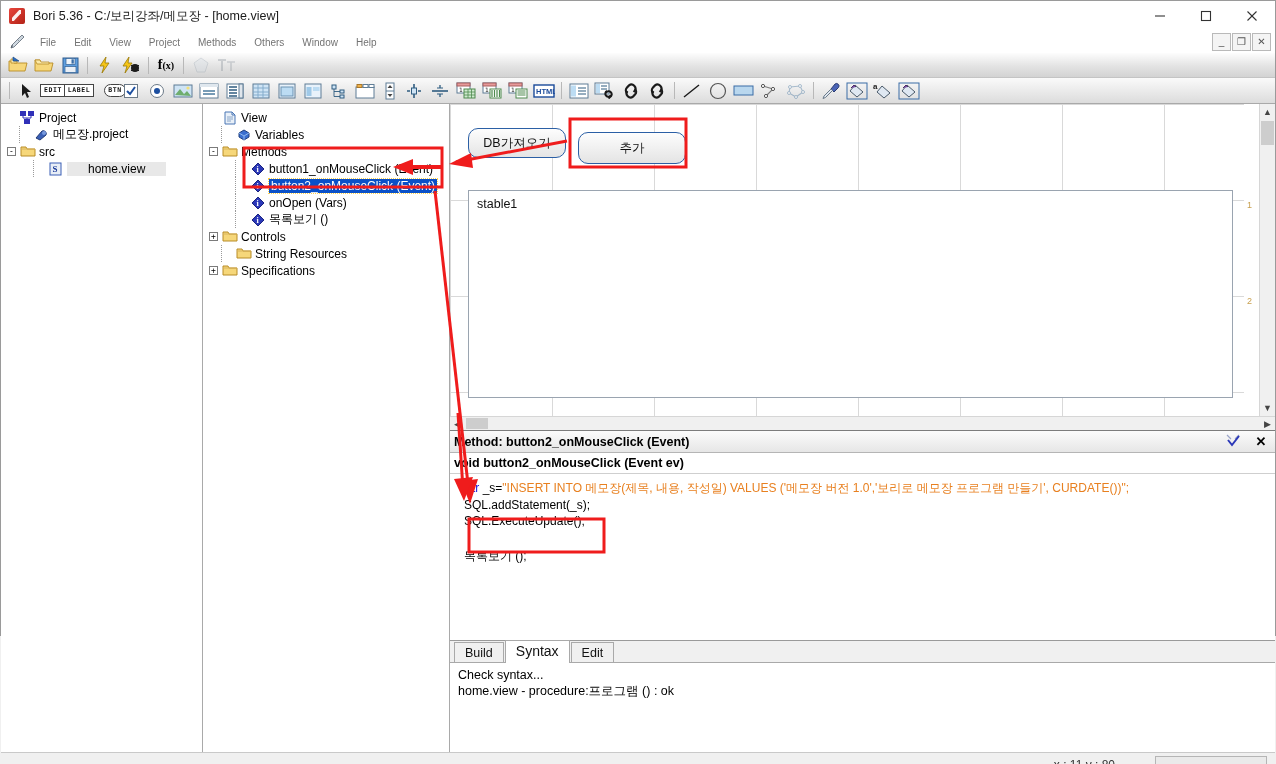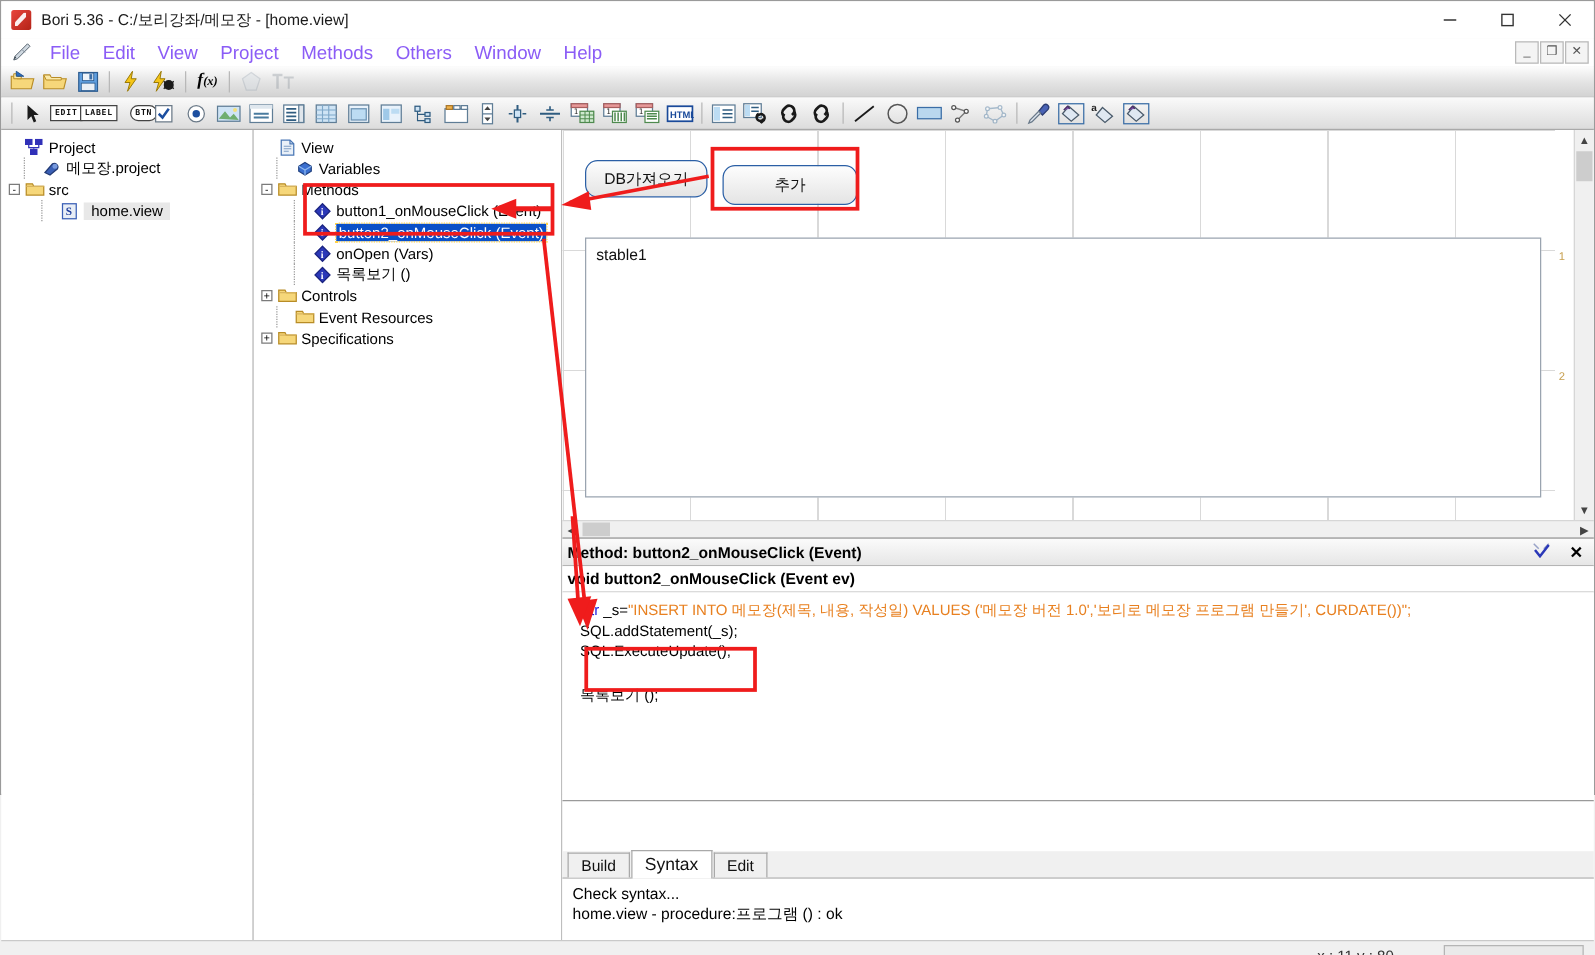--- a/index.html
+++ b/index.html
@@ -71,22 +71,22 @@
     align-items: center;
     position: relative;
   }
   .menu-icon {
     width: 16px; height: 16px;
     margin-left: 8px; margin-right: 6px;
     flex: none;
   }
   .menu-item {
     padding: 2px 9px;
-    font-size: 15px;
-    color: #8b5cf6;
+    font-size: 10px;
+    color: #737373;
     white-space: nowrap;
   }
   .mdi-buttons {
     position: absolute;
     right: 4px; top: 2px;
     display: flex;
     gap: 1px;
   }
   .mdi-btn {
     width: 19px; height: 18px;
@@ -168,21 +168,21 @@
     background: #fff;
     position: absolute;
     left: 2px; top: 4px;
     font-size: 8px;
     line-height: 7px;
     text-align: center;
     color: #000;
     font-family: "DejaVu Sans Mono", monospace;
   }
   .ico { width: 17px; height: 15px; flex: none; margin-right: 3px; display:flex; align-items:center; justify-content:center;}
-  .sel-soft { background: #e8e8e8; padding: 0 6px; }
+  .sel-soft { background: #e8e8e8; padding: 0 21px; }
 
   
   .meth-panel {
     width: 247px;
     background: #fff;
     border-right: 1px solid #a9a9a9;
     position: relative;
     overflow: hidden;
   }
   .hl-row {
@@ -321,21 +321,20 @@
     display: flex;
     flex-direction: column;
   }
   .tabs {
     height: 22px;
     display: flex;
     align-items: flex-end;
     background: #f0f0f0;
     border-bottom: 1px solid #a9a9a9;
     padding-left: 4px;
-    margin-top: 40px;
   }
   .tab {
     border: 1px solid #a9a9a9;
     border-bottom: none;
     background: #f0f0f0;
     padding: 2px 10px 2px 10px;
     margin-right: 1px;
     font-size: 12.5px;
     color: #111;
     height: 20px;
@@ -480,21 +479,21 @@
     </div>
     <div class="tbtn">
       <svg width="20" height="18" viewBox="0 0 20 18">
         <path d="M8 1 L2 10 L6 10 L4 17 L11 7 L7 7 Z" fill="#f5c518" stroke="#9a7a05" stroke-width=".8"></path>
         <ellipse cx="14" cy="12" rx="4" ry="4" fill="#1c1c1c"></ellipse>
         <path d="M10 9 L12 11 M18 9 L16 11 M10 15 L12 13 M18 15 L16 13" stroke="#1c1c1c" stroke-width="1"></path>
       </svg>
     </div>
     <div class="tsep"></div>
     <div class="tbtn">
-      <span style="font-family:'Liberation Serif',serif;font-style:italic;font-weight:bold;font-size:14px;text-align:center;">f<span style="font-size:10px;">(x)</span></span>
+      <span style="font-family:'Liberation Serif',serif;font-weight:bold;font-size:14px;text-align:center;">f<span style="font-size:10px;">(x)</span></span>
     </div>
     <div class="tsep"></div>
     <div class="tbtn">
       <svg width="18" height="18" viewBox="0 0 18 18" opacity=".35">
           <path d="M9 2 L16 7 L13 16 L5 16 L2 7 Z" fill="#d6dde4" stroke="#9aa6b2"></path>
         </svg>
     </div>
     <div class="tbtn">
       <svg width="20" height="16" viewBox="0 0 20 16" opacity=".3">
         <path d="M1 3 L9 3 M5 3 L5 14" stroke="#7a848e" stroke-width="2"></path>
@@ -875,21 +874,21 @@
           <span>Controls</span>
         </div>
         <div class="tree-row" style="padding-left:18px;">
           <div class="tw" style="border-left:1px dotted #9a9a9a;"></div>
           <div class="ico">
             <svg width="16" height="13" viewBox="0 0 16 13">
                 <path d="M1 2 L6 2 L7 4 L15 4 L15 11 L1 11 Z" fill="#f6d77a" stroke="#b88c26"></path>
                 <path d="M1 4 L15 4" stroke="#d8b45e"></path>
               </svg>
           </div>
-          <span>Event Resources</span>
+          <span>String Resources</span>
         </div>
         <div class="tree-row" style="padding-left:4px;">
           <div class="tw">
               <div class="expander">+</div>
             </div>
           <div class="ico">
             <svg width="16" height="13" viewBox="0 0 16 13">
                 <path d="M1 2 L6 2 L7 4 L15 4 L15 11 L1 11 Z" fill="#f6d77a" stroke="#b88c26"></path>
                 <path d="M1 4 L15 4" stroke="#d8b45e"></path>
               </svg>

